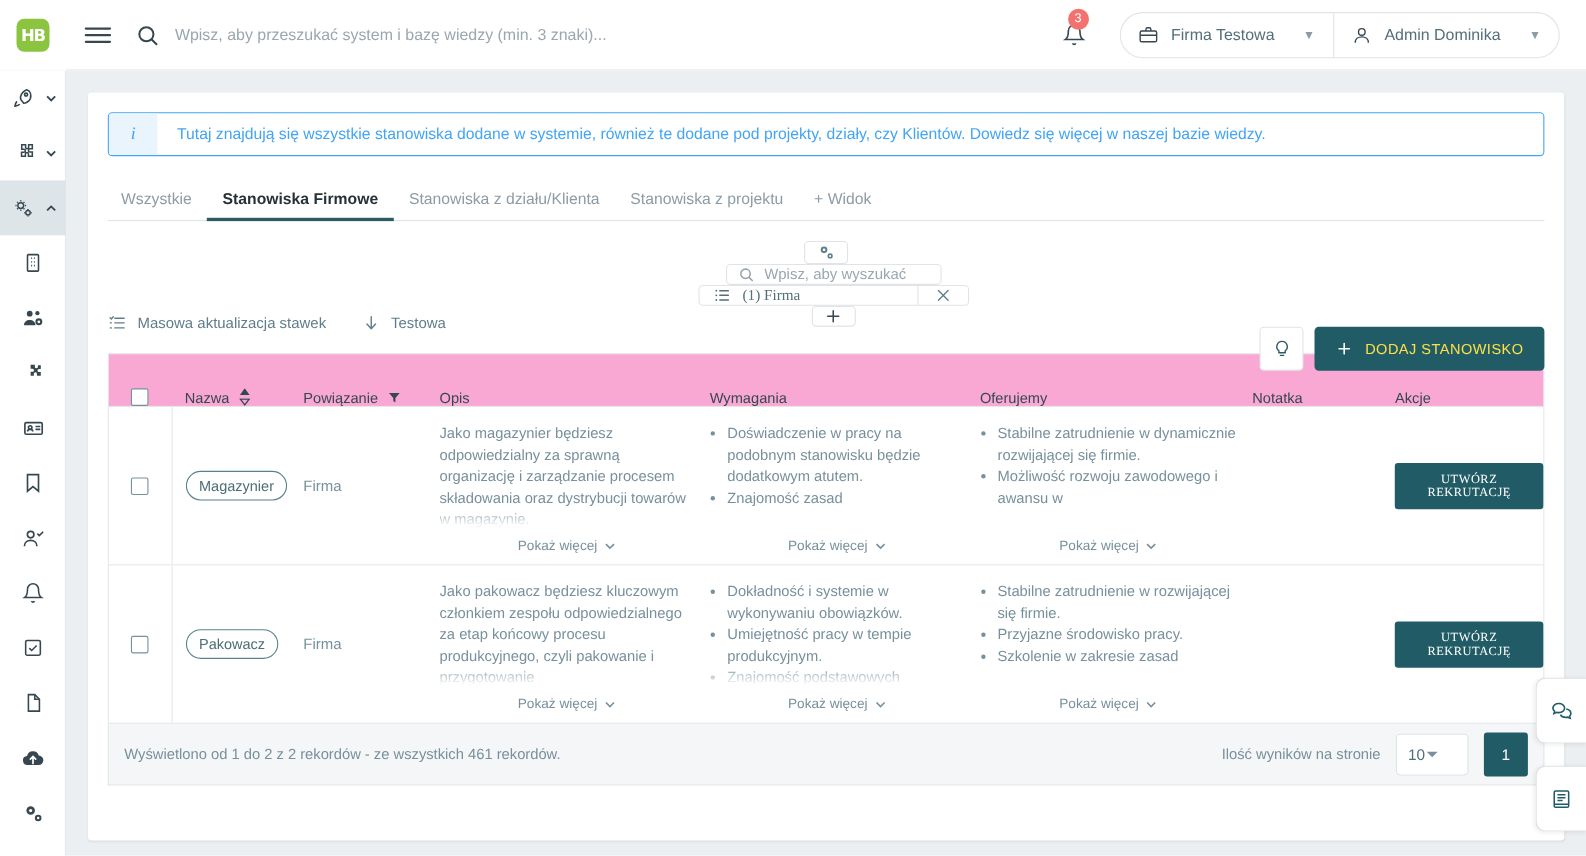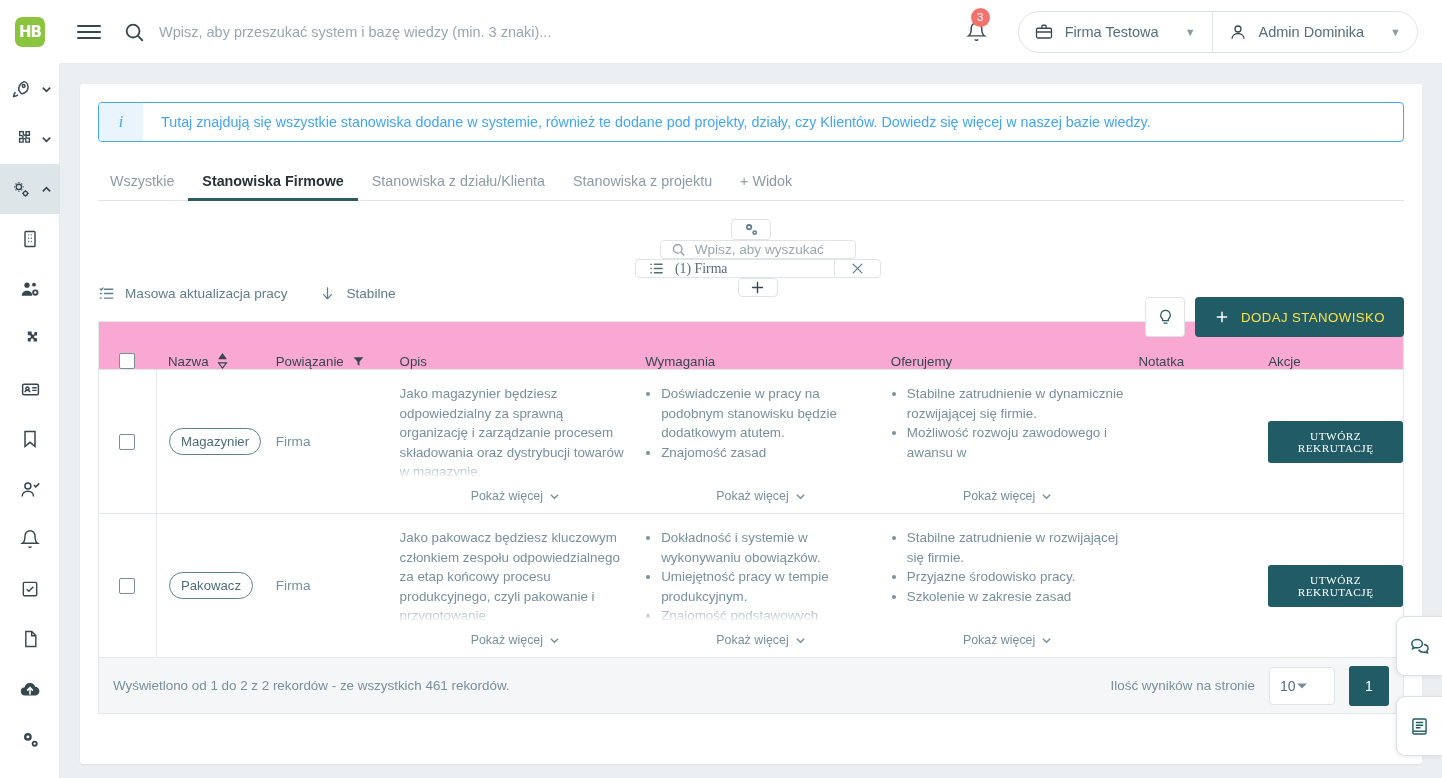--- a/index.html
+++ b/index.html
@@ -487,27 +487,27 @@
       </div>
     </div>
 
     <div class="actions-row">
       <div class="act-link">
         <svg width="17" height="17" viewBox="0 0 24 24" fill="none" stroke="#607d8b" stroke-width="1.8">
           <path d="M3 5.5l1.5 1.5L7 4.2" stroke-linecap="round"></path>
           <path d="M3.2 12h1.4M3.2 18.5h1.4" stroke-linecap="round"></path>
           <path d="M9 6h12M9 12h12M9 18.5h12" stroke-linecap="round"></path>
         </svg>
-        <span>Masowa aktualizacja pracy</span>
+        <span>Masowa aktualizacja stawek</span>
       </div>
       <div class="act-link">
         <svg width="17" height="17" viewBox="0 0 24 24" fill="none" stroke="#607d8b" stroke-width="1.8">
           <path d="M12 4v15M6.5 13.5L12 19.5l5.5-6" stroke-linecap="round" stroke-linejoin="round"></path>
         </svg>
-        <span>Stabilne</span>
+        <span>Testowa</span>
       </div>
     </div>
 
     <div class="table">
       <div class="thead">
         <div class="th c-check">
           <span class="chk"></span>
         </div>
         <div class="th c-name">
           <span>Nazwa</span>

